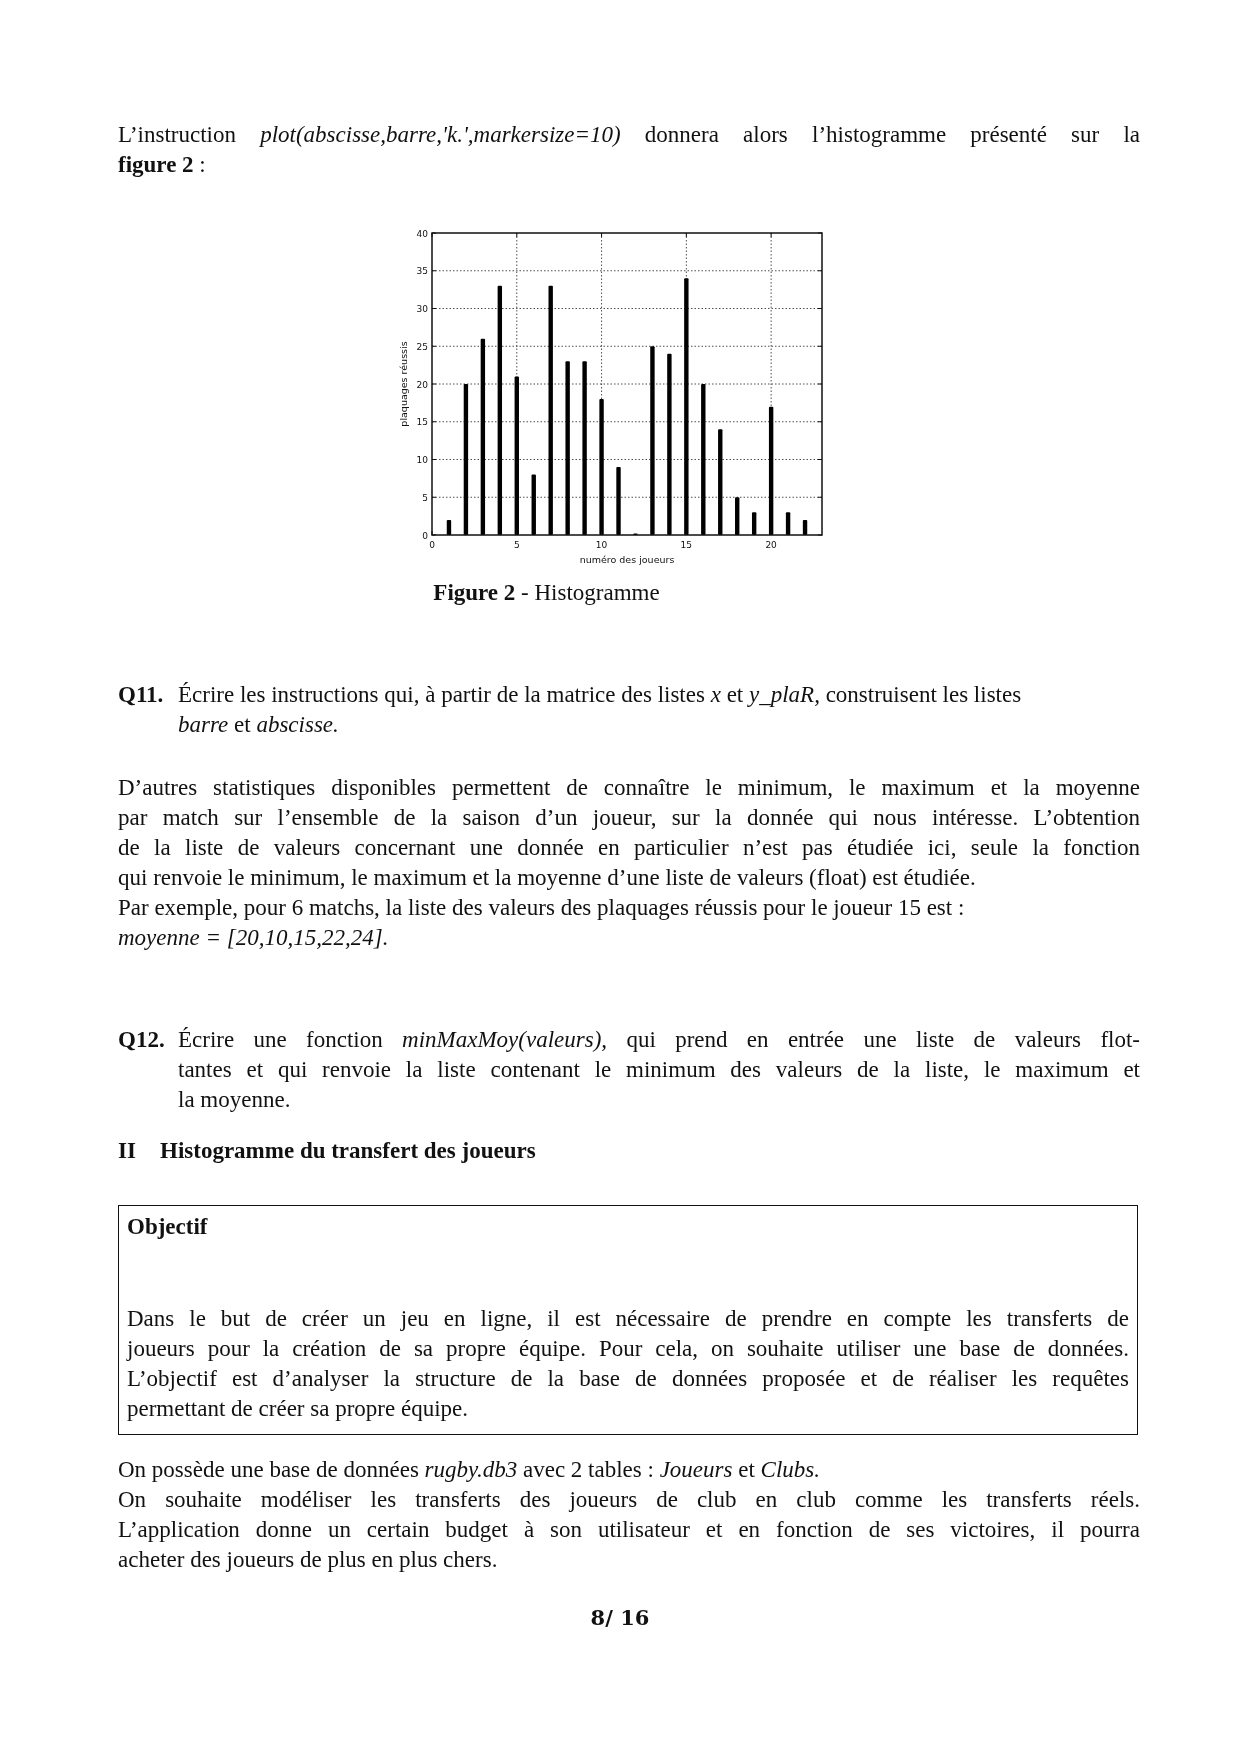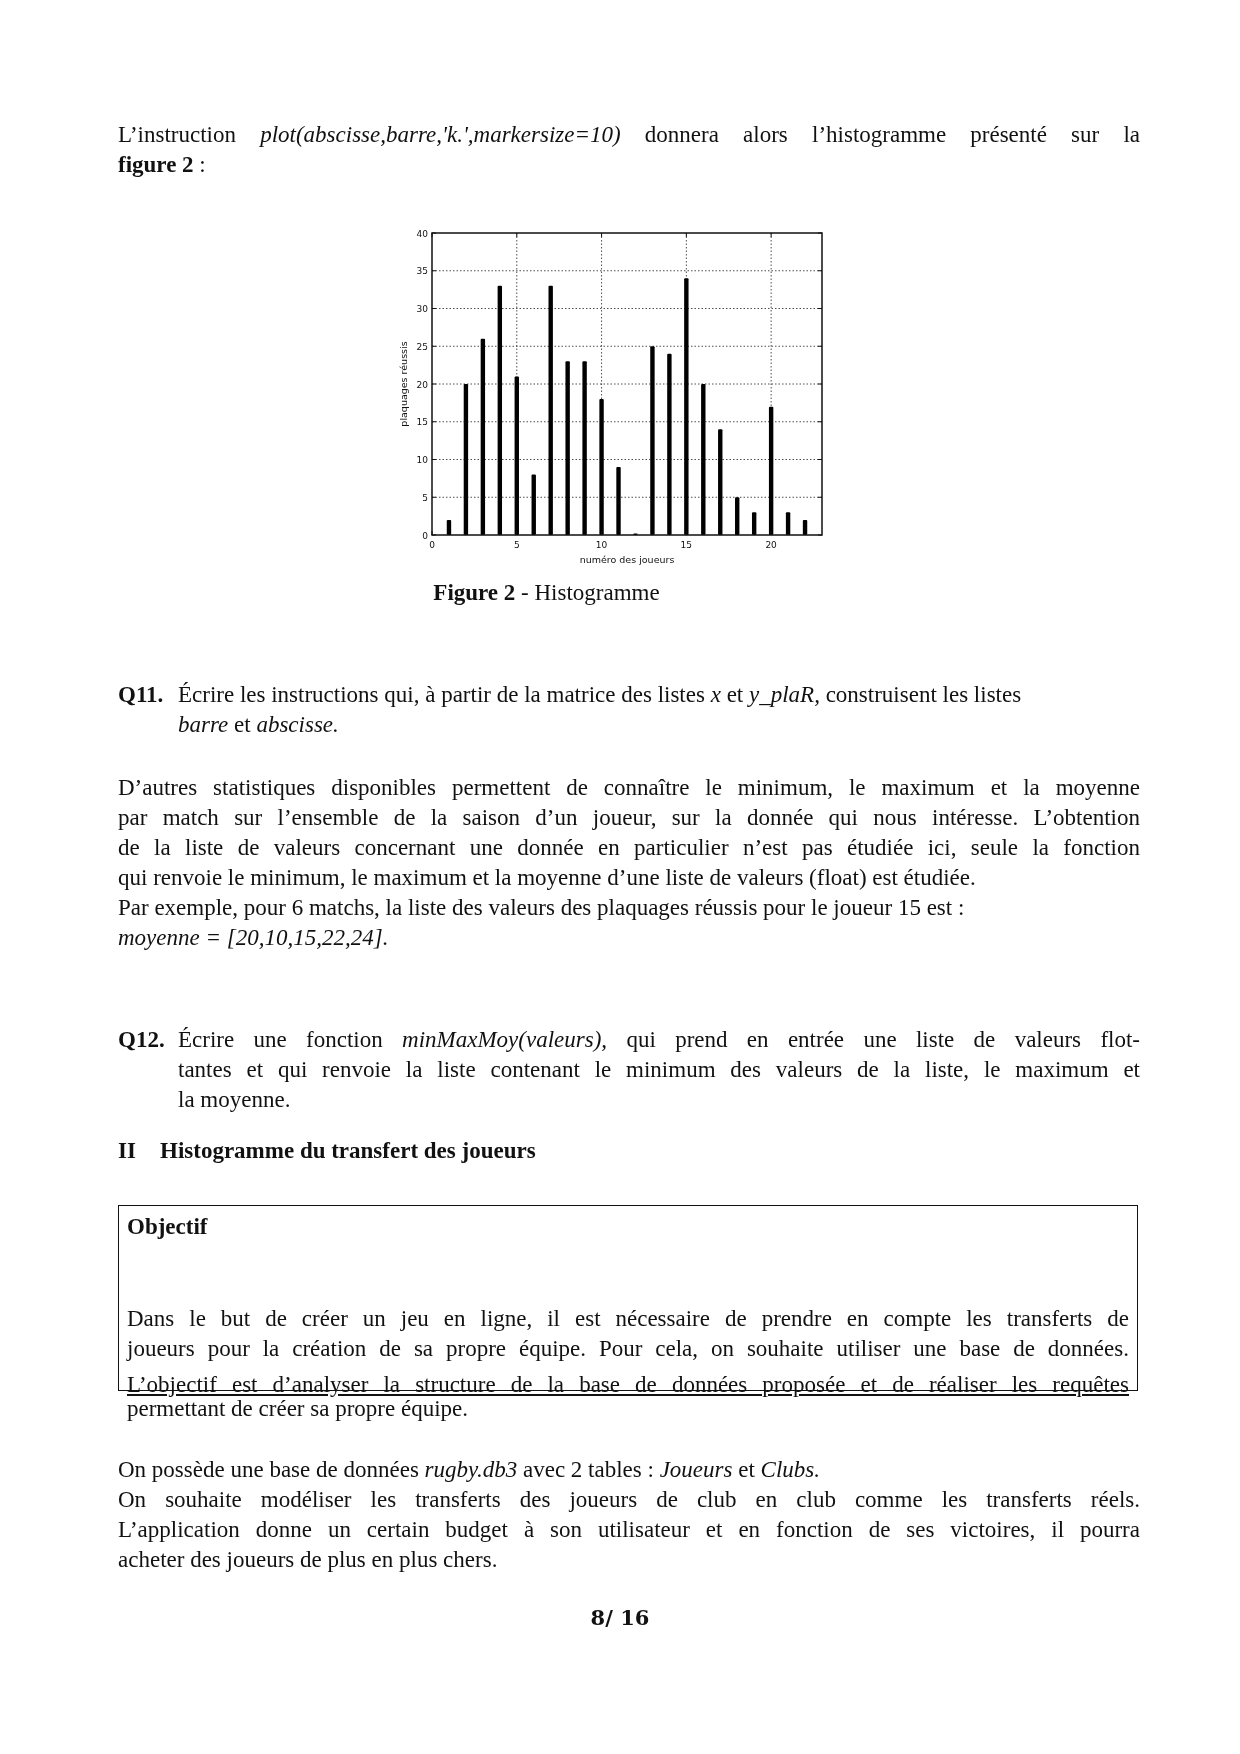--- a/index.html
+++ b/index.html
@@ -23,21 +23,21 @@
   .caption {
     position: absolute; left: 0; width: 1093px; top: 578px; text-align: center;
     font-family: Liberation Serif, serif; font-size: 23px; line-height: 30px;
   }
   .section {
     position: absolute; left: 118px; top: 1138px;
     font-family: "Liberation Serif", "DejaVu Serif", serif; font-size: 23px; font-weight: bold;
   }
   .section .num { display: inline-block; width: 42px; }
   .objbox {
-    position: absolute; left: 118px; top: 1205px; width: 1020px; height: 186px;
+    position: absolute; left: 118px; top: 1205px; width: 1020px; height: 230px;
     border: 1.5px solid #111; box-sizing: border-box;
   }
   .objbox .title {
     position: absolute; left: 8px; top: 8px; font-weight: bold;
     font-family: "Liberation Serif", "DejaVu Serif", serif; font-size: 23px;
   }
   .objbox .bl {
     position: absolute; left: 8px; width: 1002px;
     font-family: "Liberation Serif", "DejaVu Serif", serif; font-size: 23px; line-height: 30px; white-space: nowrap;
   }
@@ -158,21 +158,21 @@
 <div class="line just" style="top:1025px;"><span class="qnum">Q12.</span><span>Écrire une fonction </span><span class="it">minMaxMoy(valeurs),</span><span> qui prend en entrée une liste de valeurs flot-</span></div>
 <div class="line indent just" style="top:1055px;">tantes et qui renvoie la liste contenant le minimum des valeurs de la liste, le maximum et</div>
 <div class="line indent" style="top:1085px;">la moyenne.</div>
 
 <div class="section"><span class="num">II</span><span>Histogramme du transfert des joueurs</span></div>
 
 <div class="objbox">
   <div class="title">Objectif</div>
   <div class="bl just" style="top:98px;">Dans le but de créer un jeu en ligne, il est nécessaire de prendre en compte les transferts de</div>
   <div class="bl just" style="top:128px;">joueurs pour la création de sa propre équipe. Pour cela, on souhaite utiliser une base de données.</div>
-  <div class="bl just" style="top:164px;text-decoration:underline;">L’objectif est d’analyser la structure de la base de données proposée et de réaliser les requêtes</div>
+  <div class="bl just" style="top:158px;">L’objectif est d’analyser la structure de la base de données proposée et de réaliser les requêtes</div>
   <div class="bl" style="top:188px;">permettant de créer sa propre équipe.</div>
 </div>
 
 <div class="line" style="top:1455px;"><span>On possède une base de données </span><span class="it">rugby.db3</span><span> avec 2 tables : </span><span class="it">Joueurs</span><span> et </span><span class="it">Clubs.</span></div>
 <div class="line just" style="top:1485px;">On souhaite modéliser les transferts des joueurs de club en club comme les transferts réels.</div>
 <div class="line just" style="top:1515px;">L’application donne un certain budget à son utilisateur et en fonction de ses victoires, il pourra</div>
 <div class="line" style="top:1545px;">acheter des joueurs de plus en plus chers.</div>
 
 <div class="pagenum">8/ 16</div>
 

